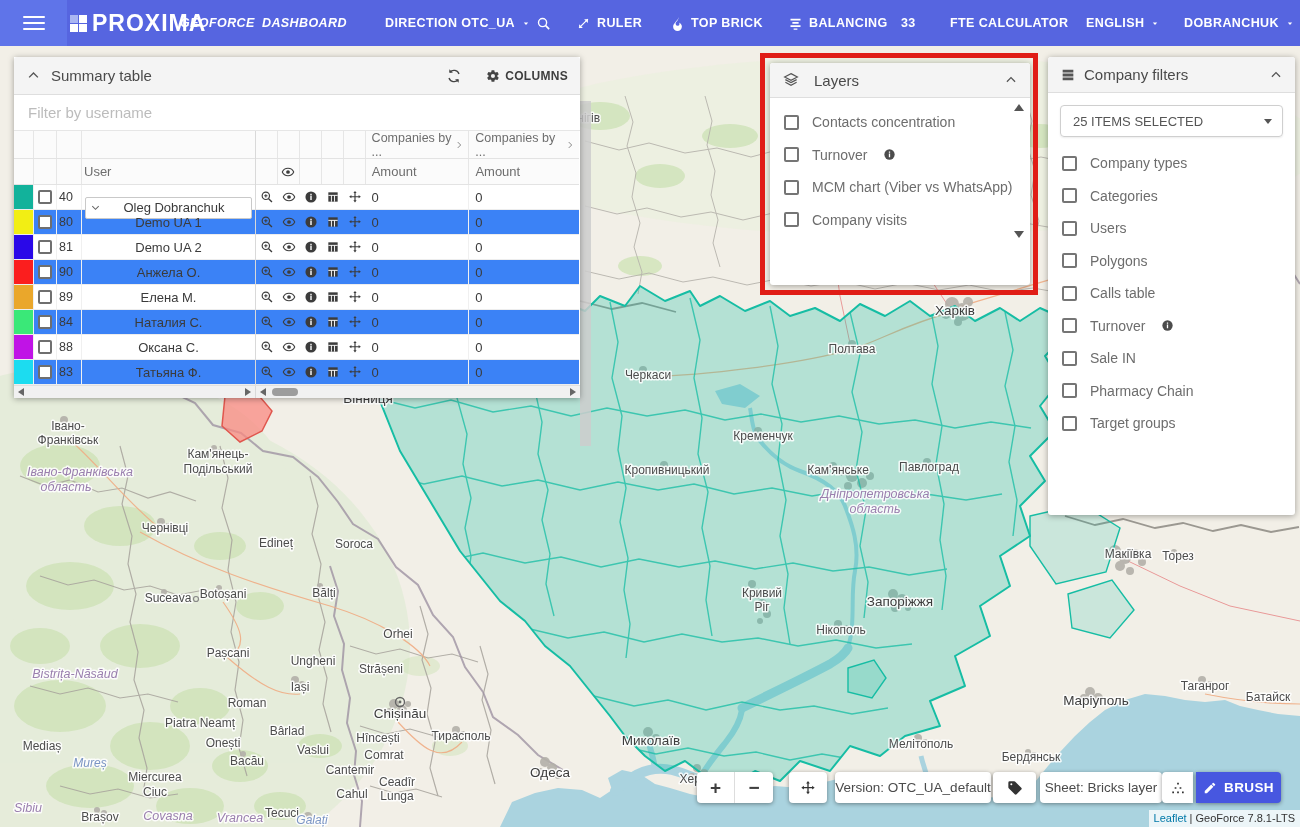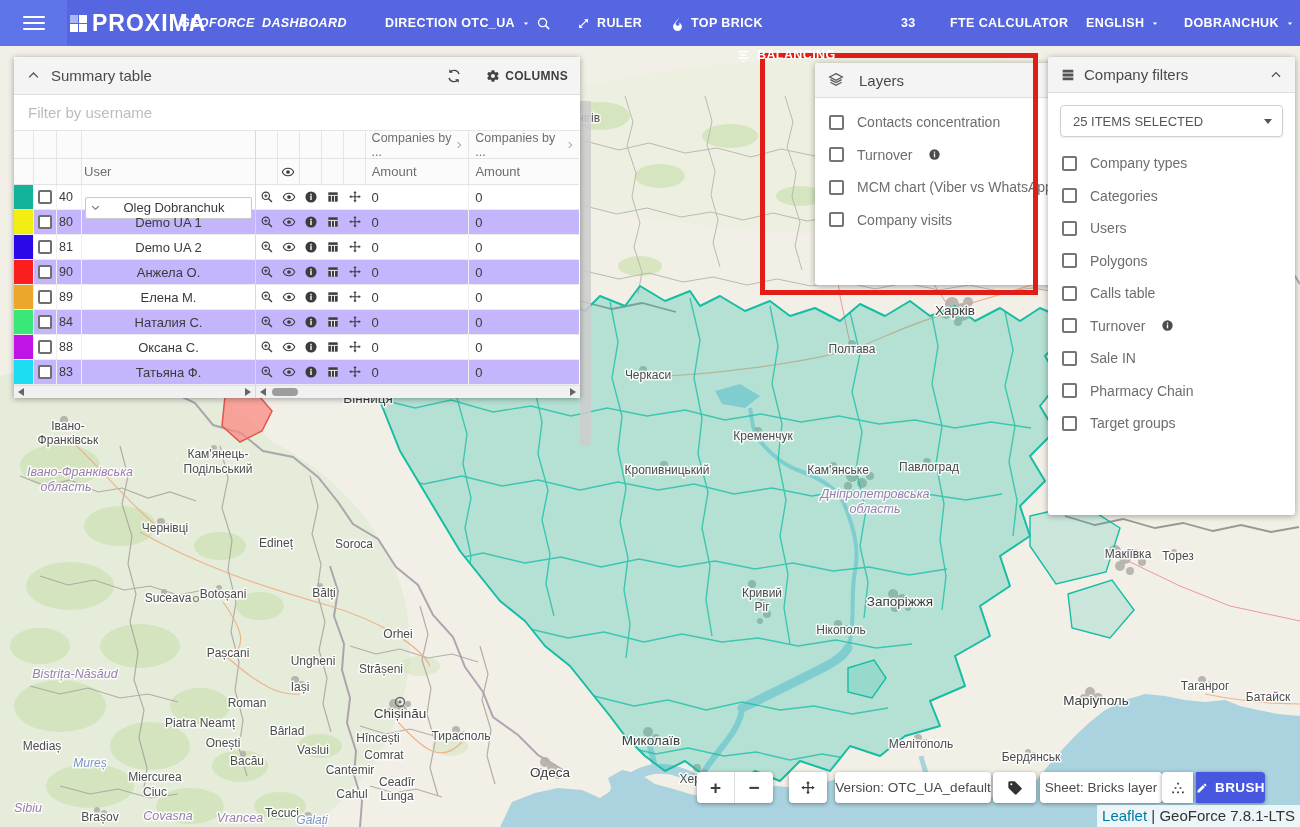--- a/index.html
+++ b/index.html
@@ -32,21 +32,21 @@
   .sp-title{flex:none;}
   .sp-spacer{flex:1;}
   .btn-cols{display:flex;align-items:center;gap:5px;font-size:12px;font-weight:bold;color:#3e3e3e;letter-spacing:.3px;cursor:pointer;}
   .filter-row{height:36px;border-bottom:1px solid #e6e6e6;display:flex;align-items:center;}
   .filter-row input{border:0;outline:0;width:100%;height:100%;padding:0 14px;font-size:15px;color:#444;font-family:inherit;}
   .filter-row input::placeholder{color:#bcbcbc;}
   .tbl{display:flex;height:254px;font-size:13px;color:#3b3b3b;}
   .pane-l{width:242px;border-right:1px solid #d9d9d9;}
   .pane-r{width:323px;}
   .trow{display:flex;height:25px;align-items:center;border-bottom:1px solid #ededed;background:#fff;}
-  .trow.alt{background:#c4b5fd;}
+  .trow.alt{background:#3b82f6;}
   .hrow{height:28px;background:#fbfbfb;color:#6e6e6e;border-bottom:1px solid #e3e3e3;display:flex;align-items:center;}
   .hrow2{height:26px;background:#fbfbfb;color:#6e6e6e;border-bottom:1px solid #e3e3e3;display:flex;align-items:center;}
   .cell{height:100%;display:flex;align-items:center;border-right:1px solid #f0f0f0;}
   .hcell{height:100%;display:flex;align-items:center;border-right:1px solid #e6e6e6;}
   .c-color{width:20px;}
   .c-chk{width:23px;justify-content:center;}
   .c-id{width:25px;padding-left:2px;font-size:12.5px;}
   .c-name{flex:1;justify-content:center;border-right:0;position:relative;}
   .c-name.hleft{justify-content:flex-start;padding-left:2px;}
   .name-box{display:flex;align-items:center;width:96%;height:22px;border:1px solid #c9c9c9;background:#fff;border-radius:2px;padding:0 4px;margin-top:21px;}
@@ -63,21 +63,21 @@
   .ti{width:14px;height:14px;color:#3c3c3c;cursor:pointer;}
   .zerotxt{font-size:13px;}
   .scrolls{display:flex;height:13px;background:#f1f1f1;border-top:1px solid #e0e0e0;}
   .sc-l{width:242px;border-right:1px solid #d9d9d9;position:relative;}
   .sc-r{flex:1;position:relative;}
   .sc-ar{position:absolute;top:0;width:14px;height:12px;display:flex;align-items:center;justify-content:center;cursor:pointer;}
   .tri-l{width:0;height:0;border-style:solid;border-width:4px 6px 4px 0;border-color:transparent #666 transparent transparent;}
   .tri-r{width:0;height:0;border-style:solid;border-width:4px 0 4px 6px;border-color:transparent transparent transparent #666;}
   .sc-thumb{position:absolute;left:16px;top:2px;width:26px;height:8px;background:#9d9d9d;border-radius:4px;cursor:pointer;}
   
-  .layers{left:770px;top:63px;width:260px;height:222px;margin-left:45px;}
+  .layers{left:770px;top:63px;width:260px;height:222px;}
   .layers .phead{height:35px;padding:0 12px;gap:12px;}
   .lay-list{position:relative;padding:8px 0 6px 0;}
   .lay-item,.fil-item{display:flex;align-items:center;gap:13px;height:32.5px;padding:0 14px;color:#6d6d6d;font-size:14px;}
   .cb2{width:15px;height:15px;border:2px solid #757575;border-radius:2px;background:#fff;flex:none;cursor:pointer;}
   .info-ic{width:13px;height:13px;color:#4c4c4c;margin-left:2px;}
   .chev{width:14px;height:14px;color:#555;cursor:pointer;}
   .lay-scroll-up,.lay-scroll-dn{position:absolute;right:6px;width:0;height:0;border-style:solid;cursor:pointer;}
   .lay-scroll-up{top:6px;border-width:0 5px 7px 5px;border-color:transparent transparent #555 transparent;}
   .lay-scroll-dn{bottom:4px;border-width:7px 5px 0 5px;border-color:#555 transparent transparent transparent;}
   .red-box{position:absolute;left:760px;top:53px;width:278px;height:242px;border:5px solid #e01d16;z-index:40;pointer-events:none;}
@@ -95,26 +95,26 @@
         box-shadow:0 1px 4px rgba(0,0,0,.4);display:flex;align-items:center;justify-content:center;
         color:#4b4b4b;font-size:13.5px;cursor:pointer;}
   .zoomgrp{left:697px;width:76px;padding:0;}
   .zoomgrp .zhalf{width:38px;height:100%;display:flex;align-items:center;justify-content:center;font-size:19px;font-weight:bold;color:#3f3f3f;cursor:pointer;}
   .zoomgrp .zhalf:first-child{border-right:1px solid #ddd;}
   .movebtn{left:789px;width:38px;}
   .verbtn{left:835px;width:156px;}
   .tagbtn{left:993px;width:43px;}
   .sheetbtn{left:1040px;width:122px;}
   .pyrbtn{left:1162px;width:31px;border-radius:4px 0 0 4px;}
-  .brushbtn{left:1196px;width:69px;background:#4757e0;color:#fff;font-weight:bold;letter-spacing:.4px;gap:7px;border-radius:0 4px 4px 0;}
+  .brushbtn{left:1196px;width:85px;background:#4757e0;color:#fff;font-weight:bold;letter-spacing:.4px;gap:7px;border-radius:0 4px 4px 0;}
   .mico{width:16px;height:16px;color:#333;}
   .brush-ic{width:14px;height:14px;color:#fff;}
   
   .attrib{position:absolute;right:0;bottom:0;z-index:35;background:rgba(255,255,255,.78);
-          padding:2px 5px 3px;font-size:15px;color:#333;margin-top:21px;}
+          padding:2px 5px 3px;font-size:11px;color:#333;margin-top:21px;}
   .attrib a{color:#0078a8;text-decoration:none;cursor:pointer;}
   
   .mapwrap{position:absolute;left:0;top:46px;width:1300px;height:781px;z-index:1;}
   .ml{font-size:12px;fill:#4c4c4c;text-anchor:middle;paint-order:stroke;stroke:#fff;stroke-width:3px;stroke-opacity:.85;stroke-linejoin:round;font-family:"Liberation Sans",sans-serif;}
   .mlg{font-size:13.5px;fill:#3d3d3d;}
   .mlr{font-style:italic;fill:#9a7fae;font-size:12.5px;}
   .mlw{font-style:italic;fill:#7b95c4;}
   .hidden-defs{position:absolute;width:0;height:0;overflow:hidden;}
 </style>
 </head>
@@ -551,21 +551,21 @@
           <use href="#i-ruler"></use>
         </svg>
       <span>RULER</span>
     </div>
     <div class="nav-item" style="left:670px;">
       <svg class="nav-ic">
           <use href="#i-fire"></use>
         </svg>
       <span>TOP BRICK</span>
     </div>
-    <div class="nav-item" style="left:736px;margin-top:32px;">
+    <div class="nav-item" style="left:788px;">
       <svg class="nav-ic">
           <use href="#i-balance"></use>
         </svg>
       <span>BALANCING</span>
     </div>
     <div class="nav-item" style="left:901px;">
         <span>33</span>
       </div>
     <div class="nav-item" style="left:950px;">
         <span>FTE CALCULATOR</span>

